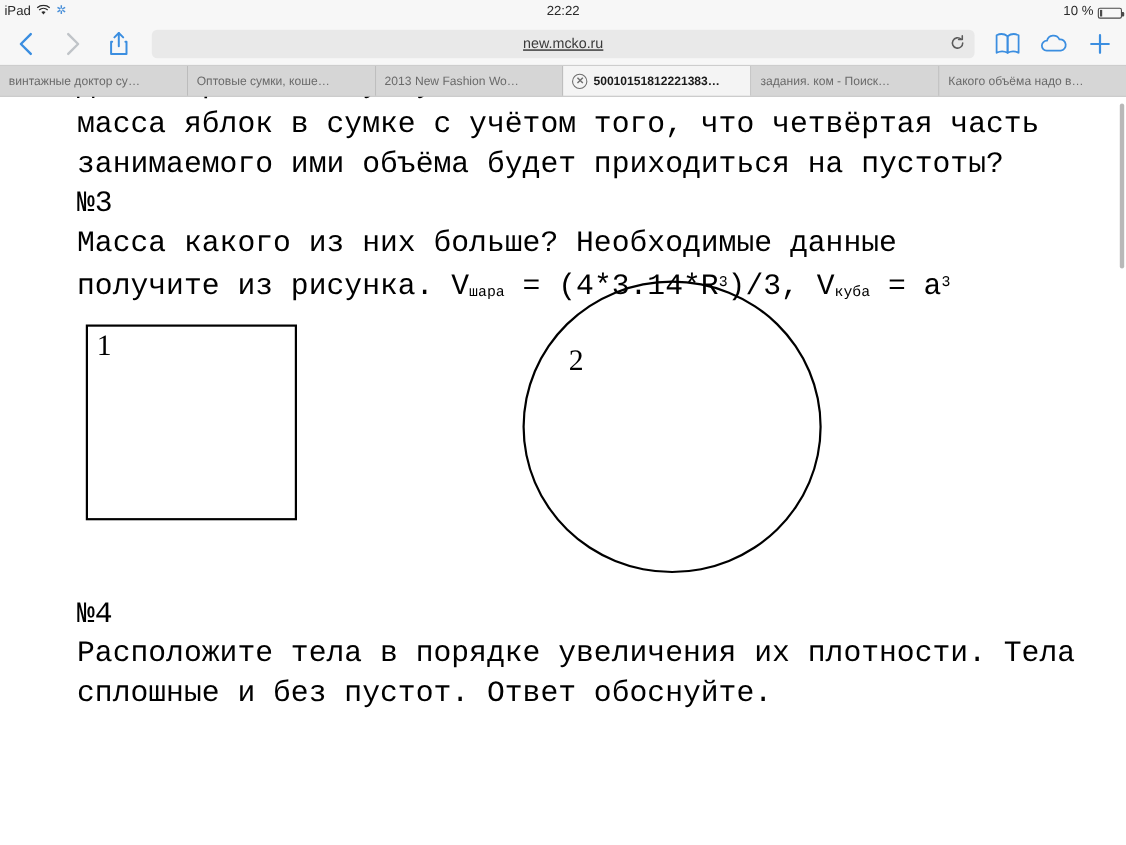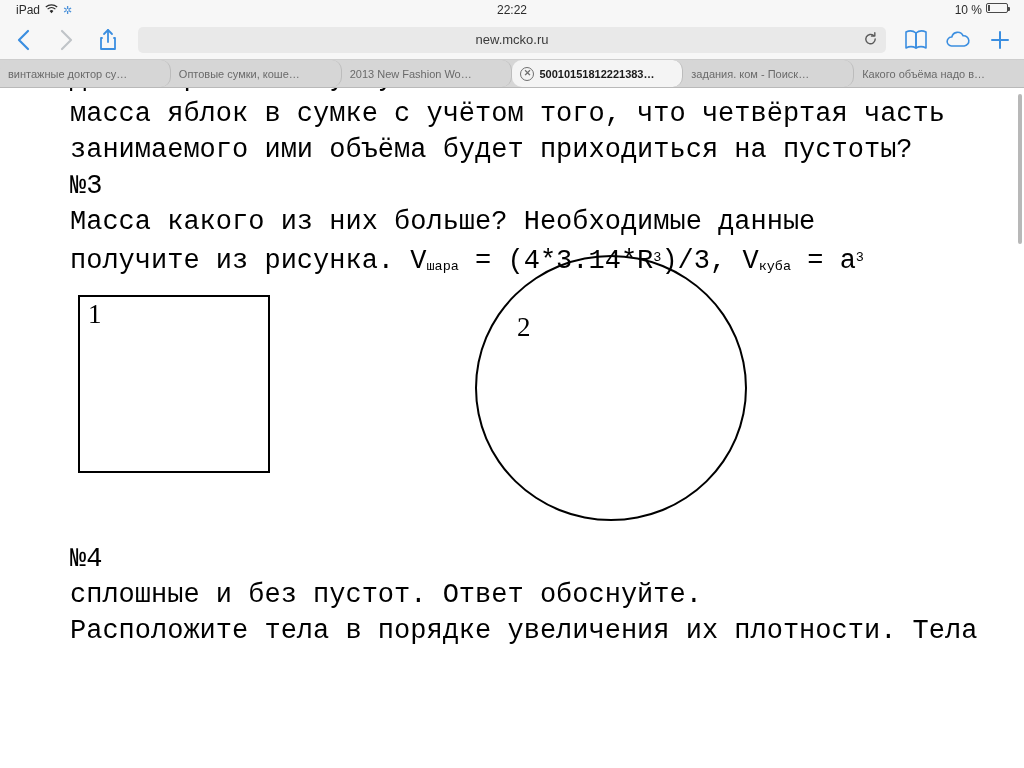--- a/index.html
+++ b/index.html
@@ -24,21 +24,21 @@
   }
 
   
   .statusbar {
     height: 20px;
     background: #f7f7f7;
     display: flex;
     align-items: center;
     font-size: 12px;
     color: #2b2b2b;
-    padding: 0 16px;
+    padding: 0 4px;
     box-sizing: border-box;
     position: relative;
     flex: 0 0 20px;
   }
   .status-left {
     display: flex;
     align-items: center;
     gap: 5px;
   }
   .status-device { font-size: 12px; letter-spacing: 0; }
@@ -49,21 +49,21 @@
     left: 0; right: 0;
     text-align: center;
     font-size: 12px;
     font-weight: normal;
     color: #2b2b2b;
     pointer-events: none;
   }
   .status-right {
     margin-left: auto;
     display: flex;
-    align-items: flex-start;
+    align-items: flex-end;
     gap: 4px;
     font-size: 12px;
   }
   .battery {
     width: 22px;
     height: 10px;
     border: 1px solid #4a4a4a;
     border-radius: 2px;
     position: relative;
     box-sizing: border-box;
@@ -88,20 +88,21 @@
   .toolbar {
     height: 40px;
     flex: 0 0 40px;
     background: #f7f7f7;
     border-bottom: 1px solid #cdcdcd;
     display: flex;
     align-items: center;
     padding: 0 10px;
     box-sizing: border-box;
     gap: 14px;
+    text-decoration: underline;
   }
   .tb-icon {
     width: 28px;
     height: 28px;
     display: flex;
     align-items: center;
     justify-content: center;
     color: #3b8ee0;
     flex: 0 0 auto;
   }
@@ -149,21 +150,20 @@
     align-items: center;
     gap: 5px;
     padding: 0 8px;
     box-sizing: border-box;
     font-size: 11px;
     color: #6a6a6a;
     background: #d6d6d6;
     border-right: 1px solid #bcbcbc;
     overflow: hidden;
     white-space: nowrap;
-    border-radius: 10px;
   }
   .tab:last-child { border-right: none; }
   .tab.active {
     background: #f4f4f4;
     color: #1a1a1a;
     font-weight: bold;
   }
   .tab .tab-label {
     overflow: hidden;
     text-overflow: ellipsis;
@@ -378,20 +378,20 @@
       <div class="figure-area">
         <div class="square">
           <span class="fig-label">1</span>
         </div>
         <div class="circle">
           <span class="fig-label">2</span>
         </div>
       </div>
 
       <p>№4</p>
+      <p>Расположите тела в порядке увеличения их плотности. Тела</p>
       <p>сплошные и без пустот. Ответ обоснуйте.</p>
-      <p>Расположите тела в порядке увеличения их плотности. Тела</p>
     </div>
 
     <div class="scrollbar-v"></div>
   </div>
 
 </div>
 
 </body></html>

